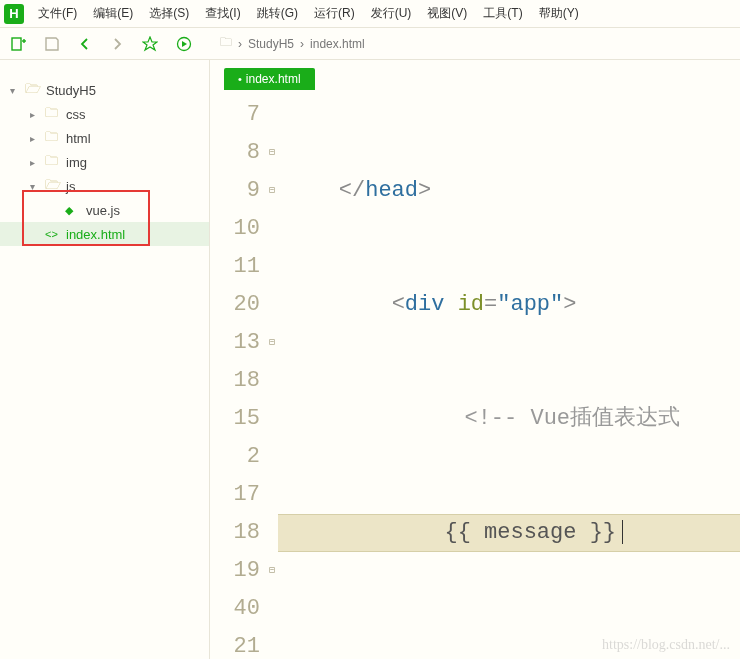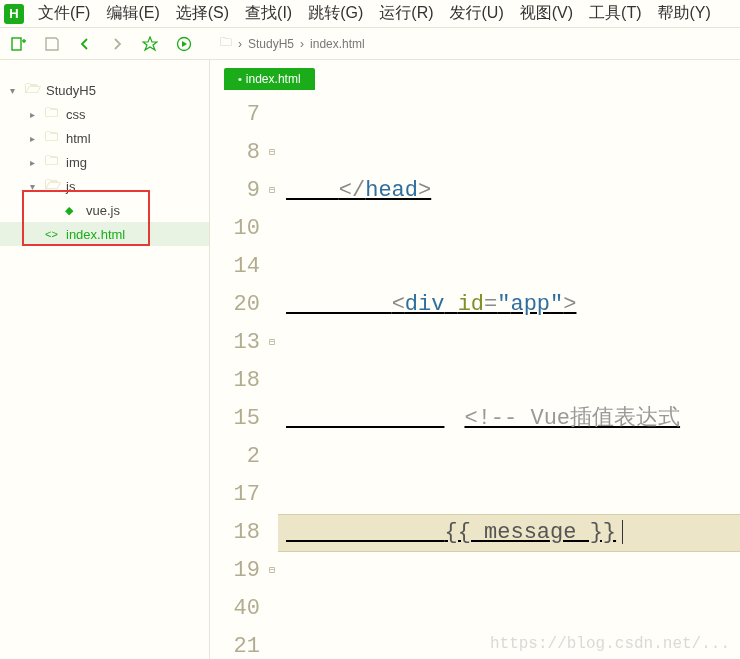--- a/index.html
+++ b/index.html
@@ -28,21 +28,21 @@
       font-size: 13px;
       display: inline-flex;
       align-items: center;
       justify-content: center;
       border-radius: 3px;
       margin-right: 6px;
     }
     .menu-item {
       padding: 2px 8px;
       color: #333;
-      font-size: 16px;
+      font-size: 12px;
       cursor: pointer;
     }
     .toolbar {
       display: flex;
       align-items: center;
       height: 32px;
       background: #fffef9;
       border-bottom: 1px solid #e8e5d8;
       padding: 0 10px;
       gap: 18px;
@@ -140,21 +140,21 @@
       user-select: none;
     }
     .fold-col {
       width: 12px;
       color: #b2ac91;
       font-size: 10px;
       user-select: none;
     }
     .fold-col .fm { height: 38px; display: flex; align-items: center; justify-content: center; }
     .code-lines { flex: 1; white-space: pre; }
-    .code-line { height: 38px; padding-left: 8px; text-decoration: underline; }
+    .code-line { height: 38px; padding-left: 8px; }
     .hl-line { background: #ece5c7; position: relative; }
     .hl-line::before, .hl-line::after {
       content: "";
       position: absolute; left: 0; right: 0;
       height: 1px; background: #d6cfa8;
     }
     .hl-line::before { top: 0; }
     .hl-line::after { bottom: 0; }
     .caret {
       display: inline-block;
@@ -168,22 +168,22 @@
     .t-attr { color: #7d9029; margin-top: 32px; }
     .t-string { color: #2f6f9f; }
     .t-punct { color: #8a8a8a; }
     .t-ident { color: #555; text-align: right; }
     .t-comment { color: #999; margin-left: 20px; }
     .watermark {
       position: absolute;
       right: 10px;
       bottom: 6px;
       color: rgba(150,150,150,0.35);
-      font-size: 16px;
-      font-family: Liberation Mono, monospace;
+      font-size: 14px;
+      font-family: Liberation Serif, serif;
       text-align: right;
     }
   </style>
 </head>
 <body>
 
 <div class="menubar">
   <span class="app-logo">H</span>
   <span class="menu-item">文件(F)</span>
   <span class="menu-item">编辑(E)</span>
@@ -287,21 +287,21 @@
         <span class="dot"></span>
         <span>index.html</span>
       </div>
     </div>
     <div class="code-area">
       <div class="gutter">
         <div>7</div>
           <div>8</div>
           <div>9</div>
           <div>10</div>
-          <div>14</div>
+          <div>11</div>
           <div>20</div>
           <div>13</div>
           <div>18</div>
           <div>15</div>
           <div>2</div>
           <div>17</div>
           <div>18</div>
           <div>19</div>
           <div>40</div>
           <div>21</div>

